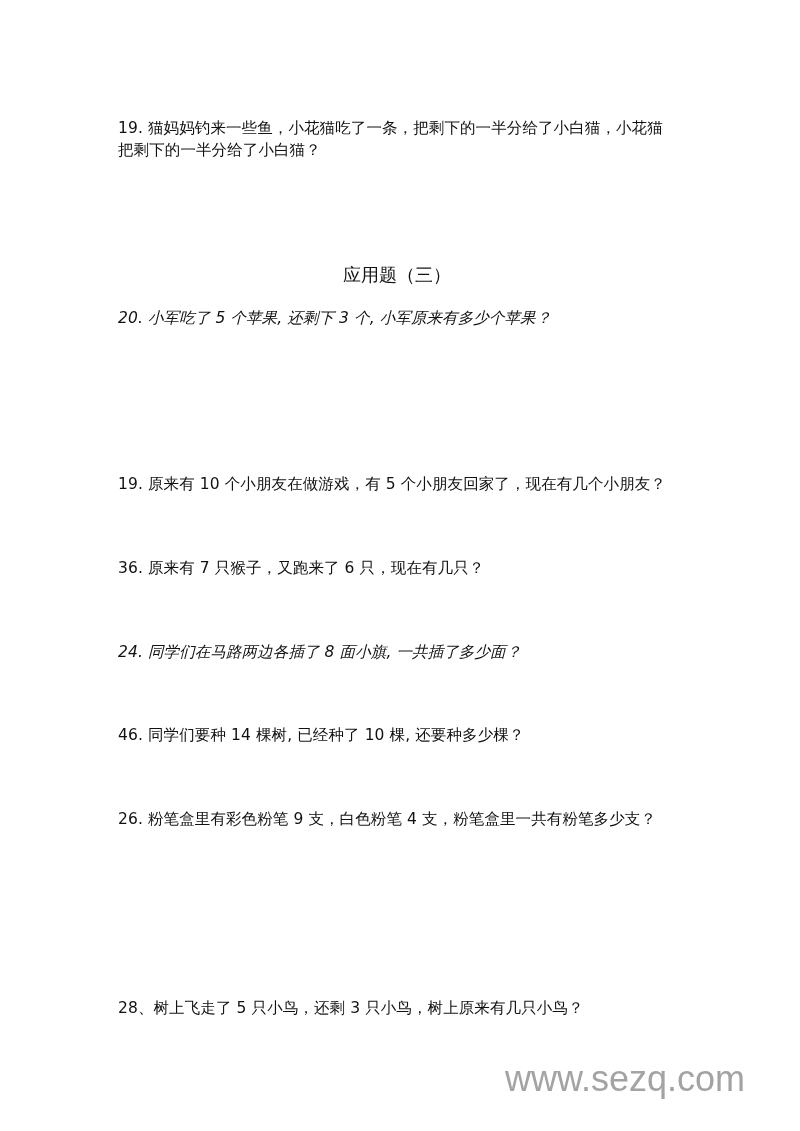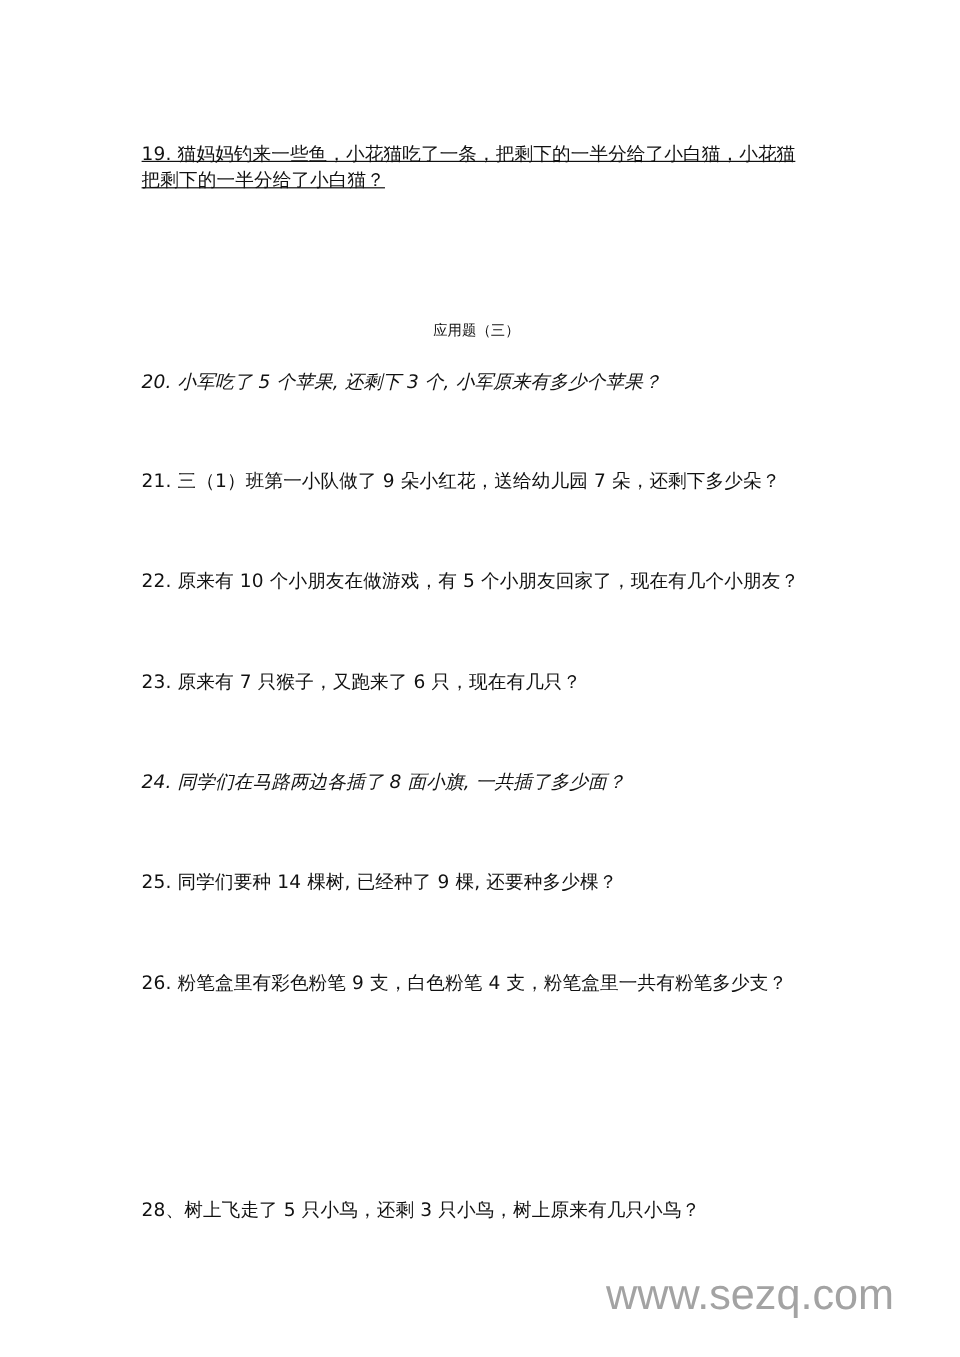--- a/index.html
+++ b/index.html
@@ -25,33 +25,32 @@
       position: absolute;
       left: 118px;
       width: 566px;
       font-size: 15.5px;
       line-height: 22px;
       letter-spacing: 0.1px;
       white-space: normal;
     }
     .q19 {
       top: 117px;
-      text-decoration: underline;
     }
     .q19 .line {
       display: block;
       white-space: nowrap;
     }
     .heading {
       position: absolute;
       left: 0;
       width: 800px;
       top: 264px;
       text-align: center;
-      font-size: 12px;
+      font-size: 18px;
       line-height: 22px;
       padding-left: 0px;
       box-sizing: border-box;
     }
     .heading span { display: inline-block; margin-left: -6px; }
     .single { white-space: nowrap; }
     .watermark {
       position: absolute;
       left: 505px;
       top: 1055px;
@@ -71,22 +70,21 @@
   <div class="q q19">
     <span class="line">19. 猫妈妈钓来一些鱼，小花猫吃了一条，把剩下的一半分给了小白猫，小花猫</span>
     <span class="line">把剩下的一半分给了小白猫？</span>
   </div>
 
   <div class="heading">
     <span>应用题（三）</span>
   </div>
 
   <div class="q single" style="top:307px;font-style:italic;">20. 小军吃了 5 个苹果, 还剩下 3 个, 小军原来有多少个苹果？</div>
-  <div class="q single" style="top:390px;">21. 三（1）班第一小队做了 9 朵小红花，送给幼儿园 7 朵，还剩下多少朵？</div>
-  <div class="q single" style="top:473px;">22. 原来有 10 个小朋友在做游戏，有 5 个小朋友回家了，现在有几个小朋友？</div>
-  <div class="q single" style="top:557px;">23. 原来有 7 只猴子，又跑来了 6 只，现在有几只？</div>
+  <div class="q single" style="top:473px;">19. 原来有 10 个小朋友在做游戏，有 5 个小朋友回家了，现在有几个小朋友？</div>
+  <div class="q single" style="top:557px;">36. 原来有 7 只猴子，又跑来了 6 只，现在有几只？</div>
   <div class="q single" style="top:641px;font-style:italic;">24. 同学们在马路两边各插了 8 面小旗, 一共插了多少面？</div>
-  <div class="q single" style="top:724px;">25. 同学们要种 14 棵树, 已经种了 9 棵, 还要种多少棵？</div>
+  <div class="q single" style="top:724px;">46. 同学们要种 14 棵树, 已经种了 10 棵, 还要种多少棵？</div>
   <div class="q single" style="top:808px;">26. 粉笔盒里有彩色粉笔 9 支，白色粉笔 4 支，粉笔盒里一共有粉笔多少支？</div>
   <div class="q single" style="top:997px;">28、树上飞走了 5 只小鸟，还剩 3 只小鸟，树上原来有几只小鸟？</div>
 
   <div class="watermark">www.sezq.com</div>
 </div>
 
 </body></html>

